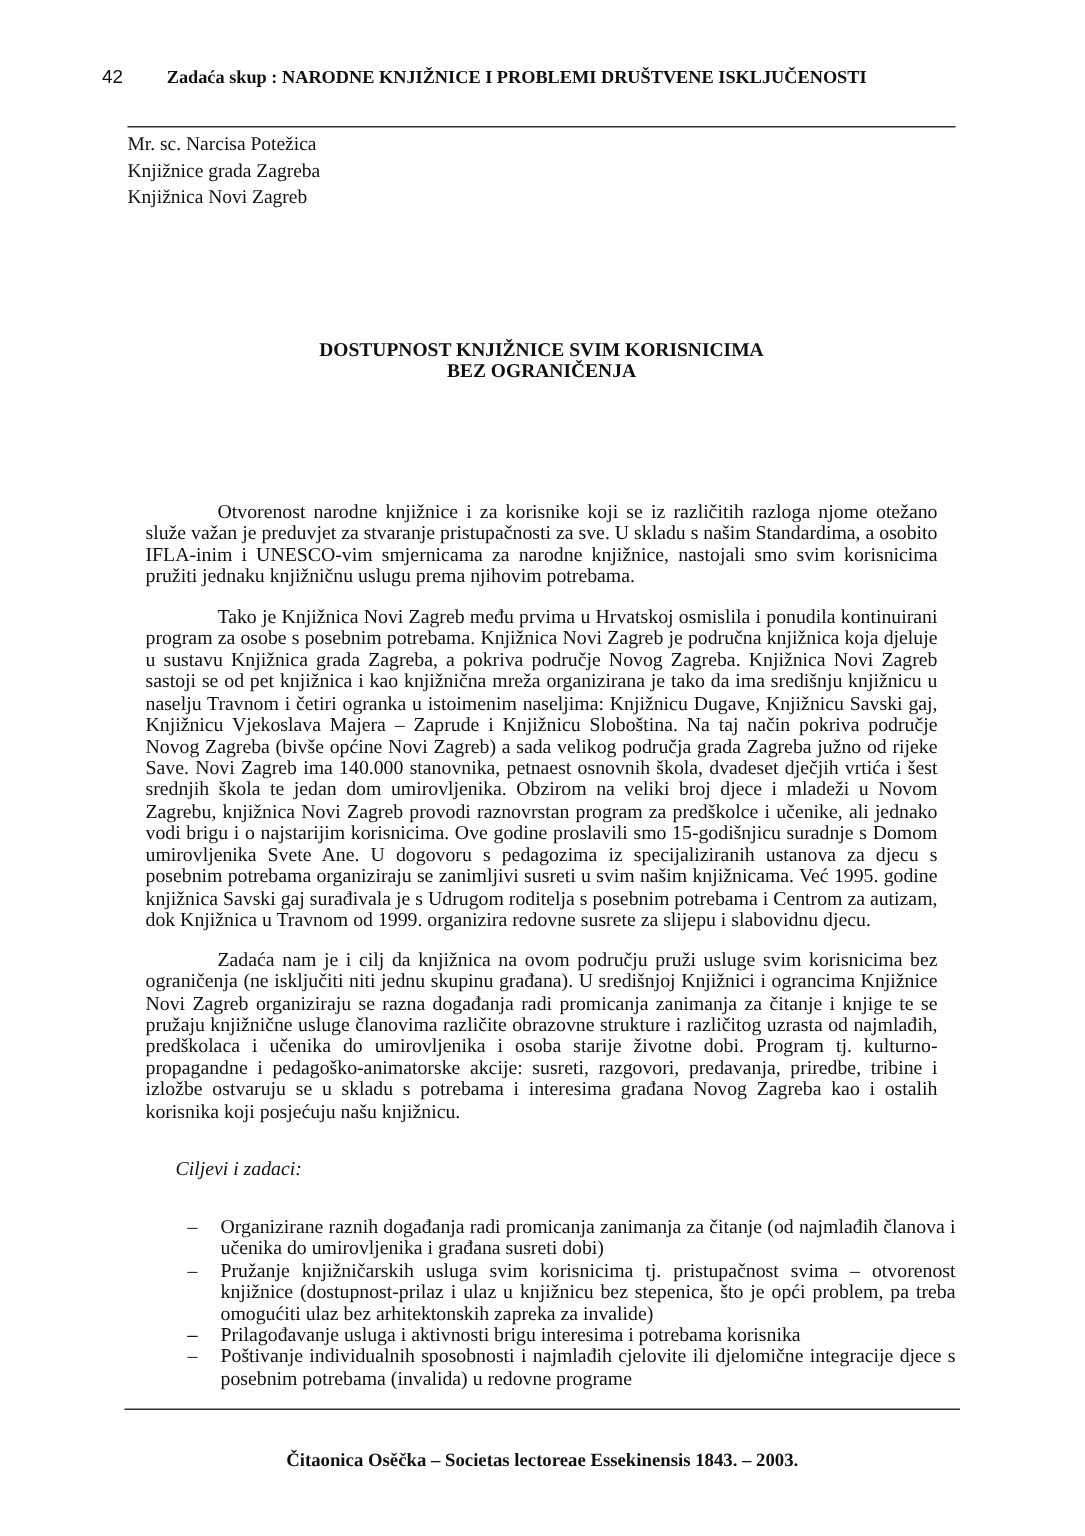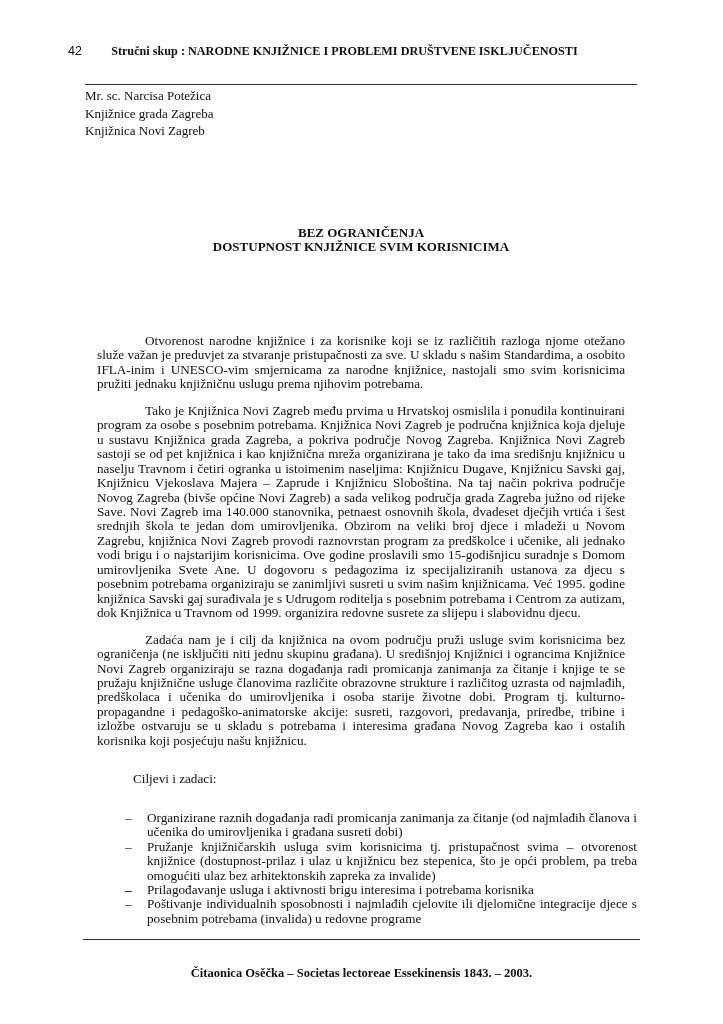--- a/index.html
+++ b/index.html
@@ -19,49 +19,49 @@
   }
   .title-block {
     position: absolute; left: 85px; width: 552px; top: 226px; text-align: center;
     font-weight: bold; font-size: 13px; line-height: 14px;
   }
   .body {
     position: absolute; left: 85px; top: 322px; width: 552px;
     font-size: 13.2px; line-height: 14.45px; text-align: justify;
   }
   .body p { margin: 12px; text-indent: 48px; }
-  .subheading { margin: 24px 0 0 48px; }
+  .subheading { margin: 24px 0 0 32px; font-style: italic; }
   ul.goals { list-style: none; margin: 24px 0 0 0; padding: 0 0 0 62px; }
   ul.goals li { position: relative; padding-left: 0; }
   ul.goals li .dash { position: absolute; left: -22px; top: 0; }
   .rule-bottom { position: absolute; left: 83px; top: 939px; width: 557px; height: 0; border-top: 1px solid #333; }
   .footer {
     position: absolute; left: 0; width: 723px; top: 966px; text-align: center;
     font-weight: bold; font-size: 12.5px;
   }
 </style>
 </head>
 <body>
 
 <div class="header">
   <span class="page-num">42</span>
-  <span class="running-title">Stručni skup : NARODNE KNJIŽNICE I PROBLEMI DRUŠTVENE ISKLJUČENOSTI</span>
+  <span class="running-title">Zadaća skup : NARODNE KNJIŽNICE I PROBLEMI DRUŠTVENE ISKLJUČENOSTI</span>
 </div>
 
 <div class="rule-top"></div>
 
 <div class="author-block">
   <div>Mr. sc. Narcisa Potežica</div>
   <div>Knjižnice grada Zagreba</div>
   <div>Knjižnica Novi Zagreb</div>
 </div>
 
 <div class="title-block">
+  <div>DOSTUPNOST KNJIŽNICE SVIM KORISNICIMA</div>
   <div>BEZ OGRANIČENJA</div>
-  <div>DOSTUPNOST KNJIŽNICE SVIM KORISNICIMA</div>
 </div>
 
 <div class="body">
   <p>Otvorenost narodne knjižnice i za korisnike koji se iz različitih razloga njome otežano služe važan je preduvjet za stvaranje pristupačnosti za sve. U skladu s našim Standardima, a osobito IFLA-inim i UNESCO-vim smjernicama za narodne knjižnice, nastojali smo svim korisnicima pružiti jednaku knjižničnu uslugu prema njihovim potrebama.</p>
   <p>Tako je Knjižnica Novi Zagreb među prvima u Hrvatskoj osmislila i ponudila kontinuirani program za osobe s posebnim potrebama. Knjižnica Novi Zagreb je područna knjižnica koja djeluje u sustavu Knjižnica grada Zagreba, a pokriva područje Novog Zagreba. Knjižnica Novi Zagreb sastoji se od pet knjižnica i kao knjižnična mreža organizirana je tako da ima središnju knjižnicu u naselju Travnom i četiri ogranka u istoimenim naseljima: Knjižnicu Dugave, Knjižnicu Savski gaj, Knjižnicu Vjekoslava Majera – Zaprude i Knjižnicu Sloboština. Na taj način pokriva područje Novog Zagreba (bivše općine Novi Zagreb) a sada velikog područja grada Zagreba južno od rijeke Save. Novi Zagreb ima 140.000 stanovnika, petnaest osnovnih škola, dvadeset dječjih vrtića i šest srednjih škola te jedan dom umirovljenika. Obzirom na veliki broj djece i mladeži u Novom Zagrebu, knjižnica Novi Zagreb provodi raznovrstan program za predškolce i učenike, ali jednako vodi brigu i o najstarijim korisnicima. Ove godine proslavili smo 15-godišnjicu suradnje s Domom umirovljenika Svete Ane. U dogovoru s pedagozima iz specijaliziranih ustanova za djecu s posebnim potrebama organiziraju se zanimljivi susreti u svim našim knjižnicama. Već 1995. godine knjižnica Savski gaj surađivala je s Udrugom roditelja s posebnim potrebama i Centrom za autizam, dok Knjižnica u Travnom od 1999. organizira redovne susrete za slijepu i slabovidnu djecu.</p>
   <p>Zadaća nam je i cilj da knjižnica na ovom području pruži usluge svim korisnicima bez ograničenja (ne isključiti niti jednu skupinu građana). U središnjoj Knjižnici i ograncima Knjižnice Novi Zagreb organiziraju se razna događanja radi promicanja zanimanja za čitanje i knjige te se pružaju knjižnične usluge članovima različite obrazovne strukture i različitog uzrasta od najmlađih, predškolaca i učenika do umirovljenika i osoba starije životne dobi. Program tj. kulturno-propagandne i pedagoško-animatorske akcije: susreti, razgovori, predavanja, priredbe, tribine i izložbe ostvaruju se u skladu s potrebama i interesima građana Novog Zagreba kao i ostalih korisnika koji posjećuju našu knjižnicu.</p>
 
   <div class="subheading">Ciljevi i zadaci:</div>
 
   <ul class="goals">

